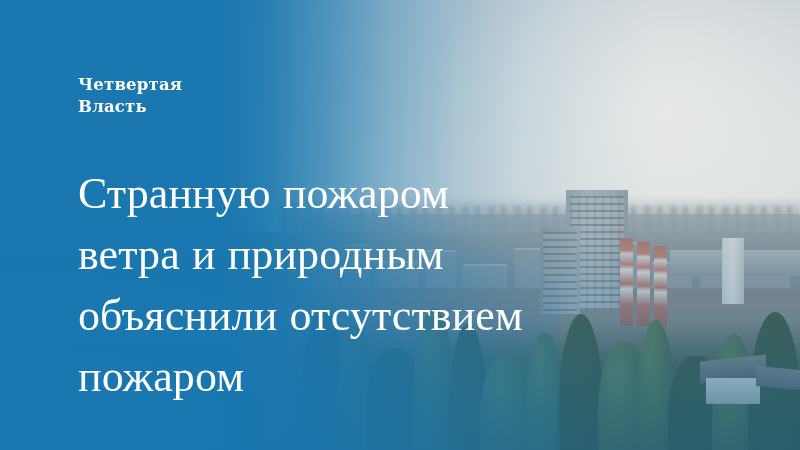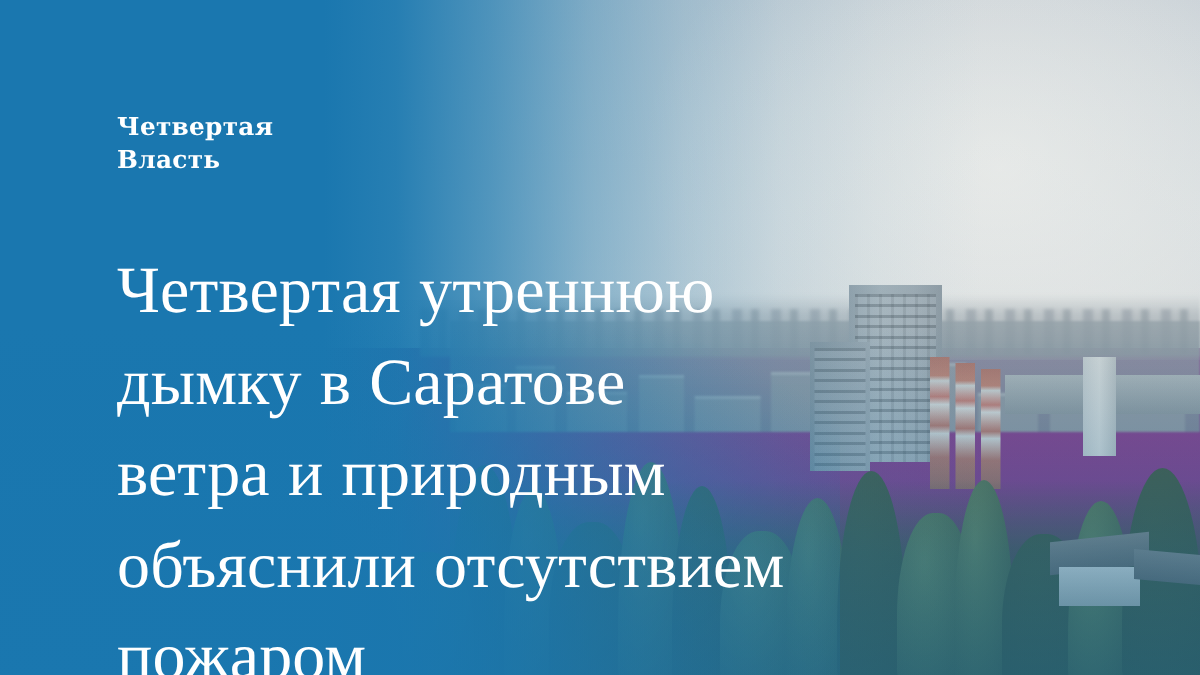--- a/index.html
+++ b/index.html
@@ -7,21 +7,21 @@
     margin: 0;
     padding: 0;
     background: #ffffff;
   }
   #card {
     position: relative;
     width: 800px;
     height: 450px;
     overflow: hidden;
     font-family: "Liberation Serif", "DejaVu Serif", serif;
-    background: #701a75;
+    background: #737373;
     user-select: none;
   }
 
   
   .photo-layer {
     position: absolute;
     inset: 0;
     overflow: hidden;
   }
 
@@ -321,21 +321,20 @@
 
   <div class="blue-overlay"></div>
   <div class="blue-overlay-v"></div>
   <div class="blue-pool"></div>
 
   <div class="content">
     <div class="logo">Четвертая
 Власть</div>
 
     <div class="headline">
-        <div>Четвертая утреннюю</div>
-        <div>дымку в Саратове</div>
+        <div>Странную пожаром</div>
         <div>ветра и природным</div>
         <div>объяснили отсутствием</div>
         <div>пожаром</div>
       </div>
   </div>
 
 </div>
 
 </body></html>

